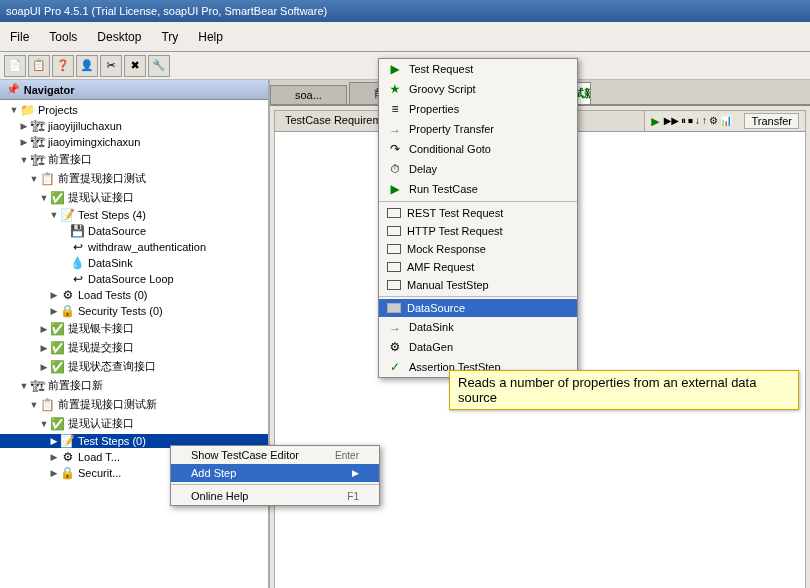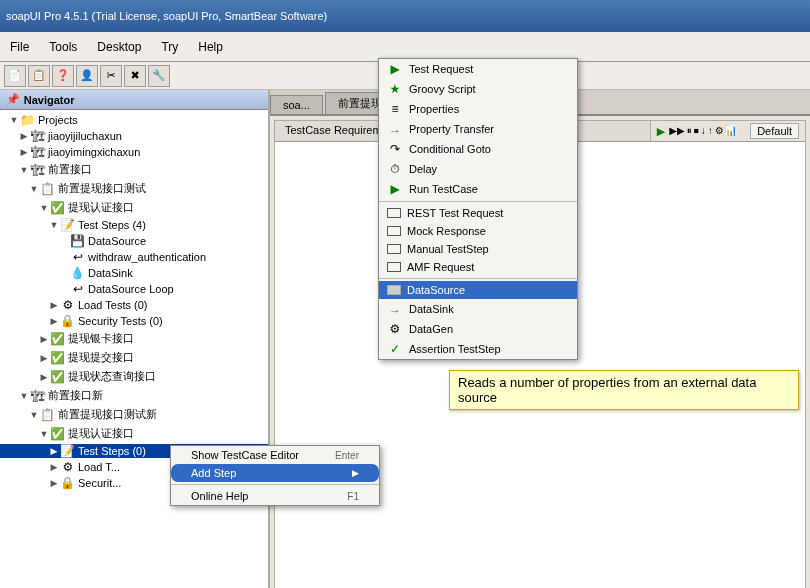--- a/index.html
+++ b/index.html
@@ -10,21 +10,21 @@
       width: 810px;
       height: 588px;
       overflow: hidden;
       position: relative;
     }
 
     
     #title-bar {
       background: linear-gradient(to bottom, #4a7cb5, #2d5a9a);
       color: white;
-      padding: 16px 6px;
+      padding: 6px 6px;
       font-size: 11px;
       display: flex;
       align-items: center;
       height: 22px;
     }
 
     
     #menu-bar {
       background: #f0ede8;
       border-bottom: 1px solid #999;
@@ -142,21 +142,21 @@
     }
     #tabs-bar {
       background: #d4d0c8;
       display: flex;
       align-items: flex-end;
       padding-top: 2px;
       border-bottom: 2px solid #888;
       overflow: hidden;
     }
     .tab {
-      padding: 3px 12px;
+      padding: 3px 24px;
       font-size: 11px;
       background: #c0bdb5;
       border: 1px solid #888;
       border-bottom: none;
       margin-right: 2px;
       cursor: pointer;
       white-space: nowrap;
       max-width: 120px;
       overflow: hidden;
     }
@@ -191,21 +191,20 @@
       font-size: 11px;
       cursor: pointer;
       display: flex;
       align-items: center;
       justify-content: space-between;
       white-space: nowrap;
     }
     .ctx-menu-item.highlighted {
       background: #316ac5;
       color: white;
-      border-radius: 7px;
     }
     .ctx-menu-sep {
       border-top: 1px solid #bbb;
       margin: 2px 0;
     }
     .ctx-shortcut {
       font-size: 10px;
       color: #666;
       margin-left: 20px;
     }
@@ -522,21 +521,21 @@
           <span style="color:green;">▶</span>
           <span style="display:flex; gap:2px; font-size:10px;">
             <span>▶▶</span>
             <span>⏸</span>
             <span>⏹</span>
             <span>↓</span>
             <span>↑</span>
             <span>⚙</span>
             <span>📊</span>
           </span>
-          <span style="margin-left:8px; padding:1px 6px; border:1px solid #aaa; background:#f5f3ee; font-size:11px;">Default</span>
+          <span style="margin-left:8px; padding:1px 6px; border:1px solid #aaa; background:#f5f3ee; font-size:11px;">Transfer</span>
         </div>
       </div>
     </div>
   </div>
 </div>
 
 <div id="context-menu-overlay">
 
   <div id="testcase-context-menu">
     <div class="ctx-menu-item">
@@ -583,29 +582,33 @@
       <span class="s-icon" style="color:green;">▶</span>
       <span>Run TestCase</span>
     </div>
     <div class="submenu-sep"></div>
     <div class="submenu-item">
       <span class="s-icon" style="font-size:8px; border:1px solid #555; width:14px; height:10px; display:inline-flex; align-items:center; justify-content:center;"></span>
       <span>REST Test Request</span>
     </div>
     <div class="submenu-item">
       <span class="s-icon" style="font-size:8px; border:1px solid #555; width:14px; height:10px; display:inline-flex; align-items:center; justify-content:center;"></span>
+      <span>HTTP Test Request</span>
+    </div>
+    <div class="submenu-item">
+      <span class="s-icon" style="font-size:8px; border:1px solid #555; width:14px; height:10px; display:inline-flex; align-items:center; justify-content:center;"></span>
       <span>Mock Response</span>
+    </div>
+    <div class="submenu-item">
+      <span class="s-icon" style="font-size:8px; border:1px solid #555; width:14px; height:10px;"></span>
+      <span>AMF Request</span>
     </div>
     <div class="submenu-item">
       <span class="s-icon" style="font-size:8px; border:1px solid #555; width:14px; height:10px;"></span>
       <span>Manual TestStep</span>
-    </div>
-    <div class="submenu-item">
-      <span class="s-icon" style="font-size:8px; border:1px solid #555; width:14px; height:10px;"></span>
-      <span>AMF Request</span>
     </div>
     <div class="submenu-sep"></div>
     <div class="submenu-item highlighted">
       <span class="s-icon" style="font-size:8px; border:1px solid #aaa; width:14px; height:10px; background:#ccc;"></span>
       <span>DataSource</span>
     </div>
     <div class="submenu-item">
       <span class="s-icon" style="color:#666;">→</span>
       <span>DataSink</span>
     </div>

